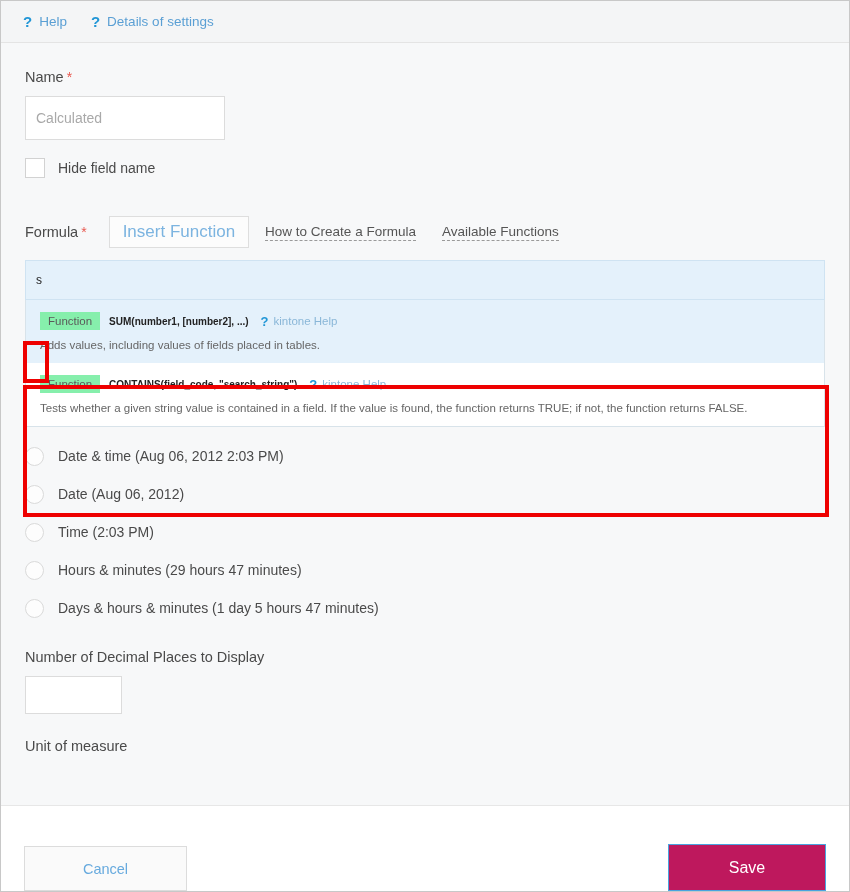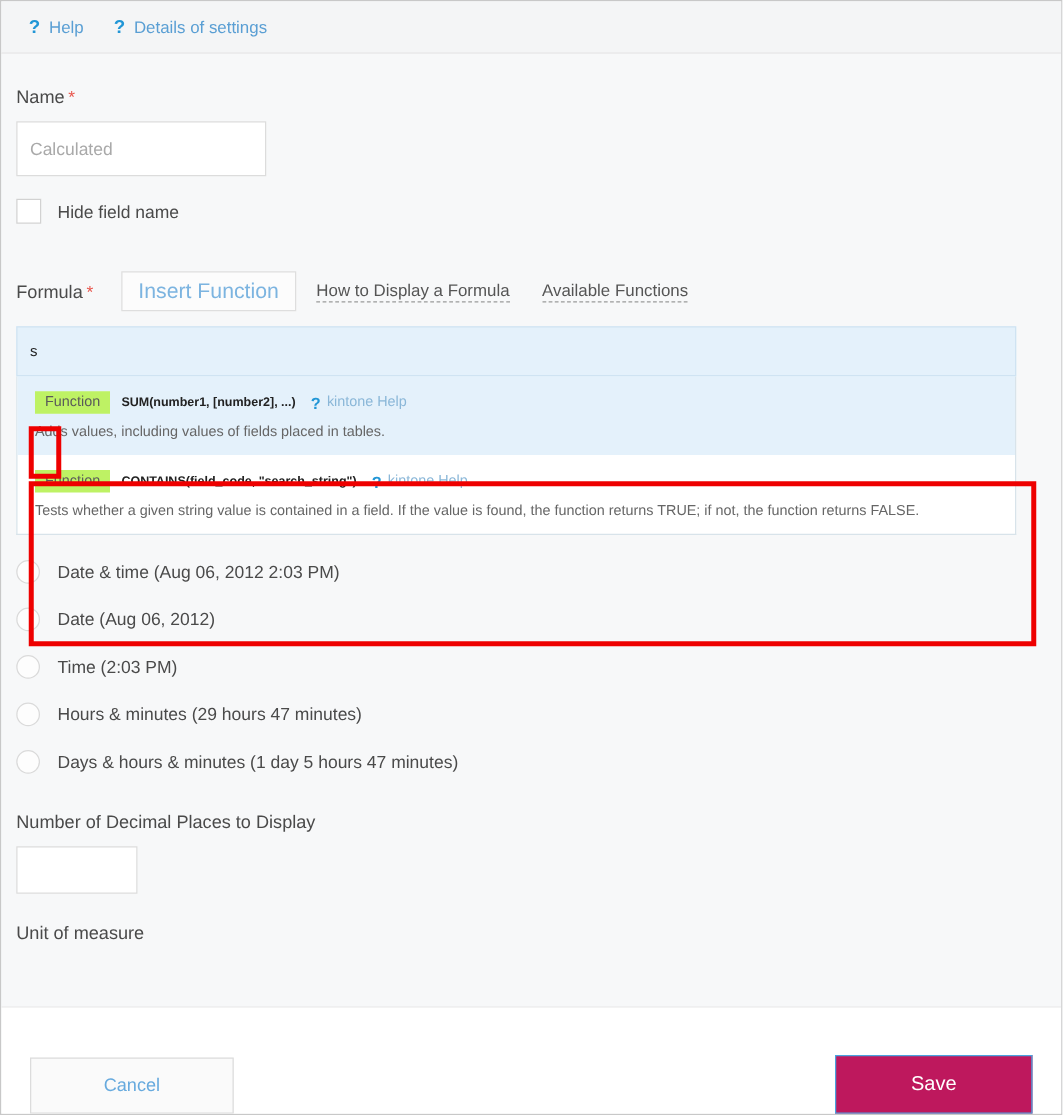--- a/index.html
+++ b/index.html
@@ -86,21 +86,21 @@
     color: #2196d6;
     line-height: 1;
   }
 
   
   .body-scroll {
     position: relative;
     flex: 1 1 auto;
     background: #f7f8f9;
     overflow: hidden;
-    padding: 0 12px;
+    padding: 0 24px;
   }
 
   .field-label {
     font-size: 14.5px;
     color: #4a4a4a;
     margin-top: 26px;
     margin-bottom: 11px;
     display: block;
   }
   .req { color: #e8584f; margin-left: 3px; font-size: 14px; }
@@ -184,21 +184,21 @@
     border-top: none;
   }
   .ac-item { padding: 12px 14px 12px 14px; }
   .ac-item.selected { background: #e4f1fb; }
   .ac-head {
     display: flex;
     align-items: center;
     gap: 9px;
   }
   .fn-badge {
-    background: #bef264;
+    background: #86efac;
     color: #5a5a5a;
     font-size: 11.5px;
     padding: 3px 8px;
     white-space: nowrap;
   }
   .fn-sig {
     font-size: 10px;
     font-weight: bold;
     color: #222222;
     white-space: nowrap;
@@ -308,21 +308,21 @@
       <span class="checkbox"></span>
       <span class="check-label">Hide field name</span>
     </div>
 
     
     <div class="formula-row">
       <label class="field-label" style="margin-right:22px;">
         <span>Formula</span><span class="req">*</span>
       </label>
       <button class="btn-outline" style="margin-right:16px;">Insert Function</button>
-      <span class="dashed-link" style="margin-right:26px;">How to Display a Formula</span>
+      <span class="dashed-link" style="margin-right:26px;">How to Create a Formula</span>
       <span class="dashed-link">Available Functions</span>
     </div>
 
     
     <div class="formula-area">
       <input class="formula-input" type="text" value="s" style="">
 
       <div class="autocomplete">
 
         <div class="ac-item selected">

